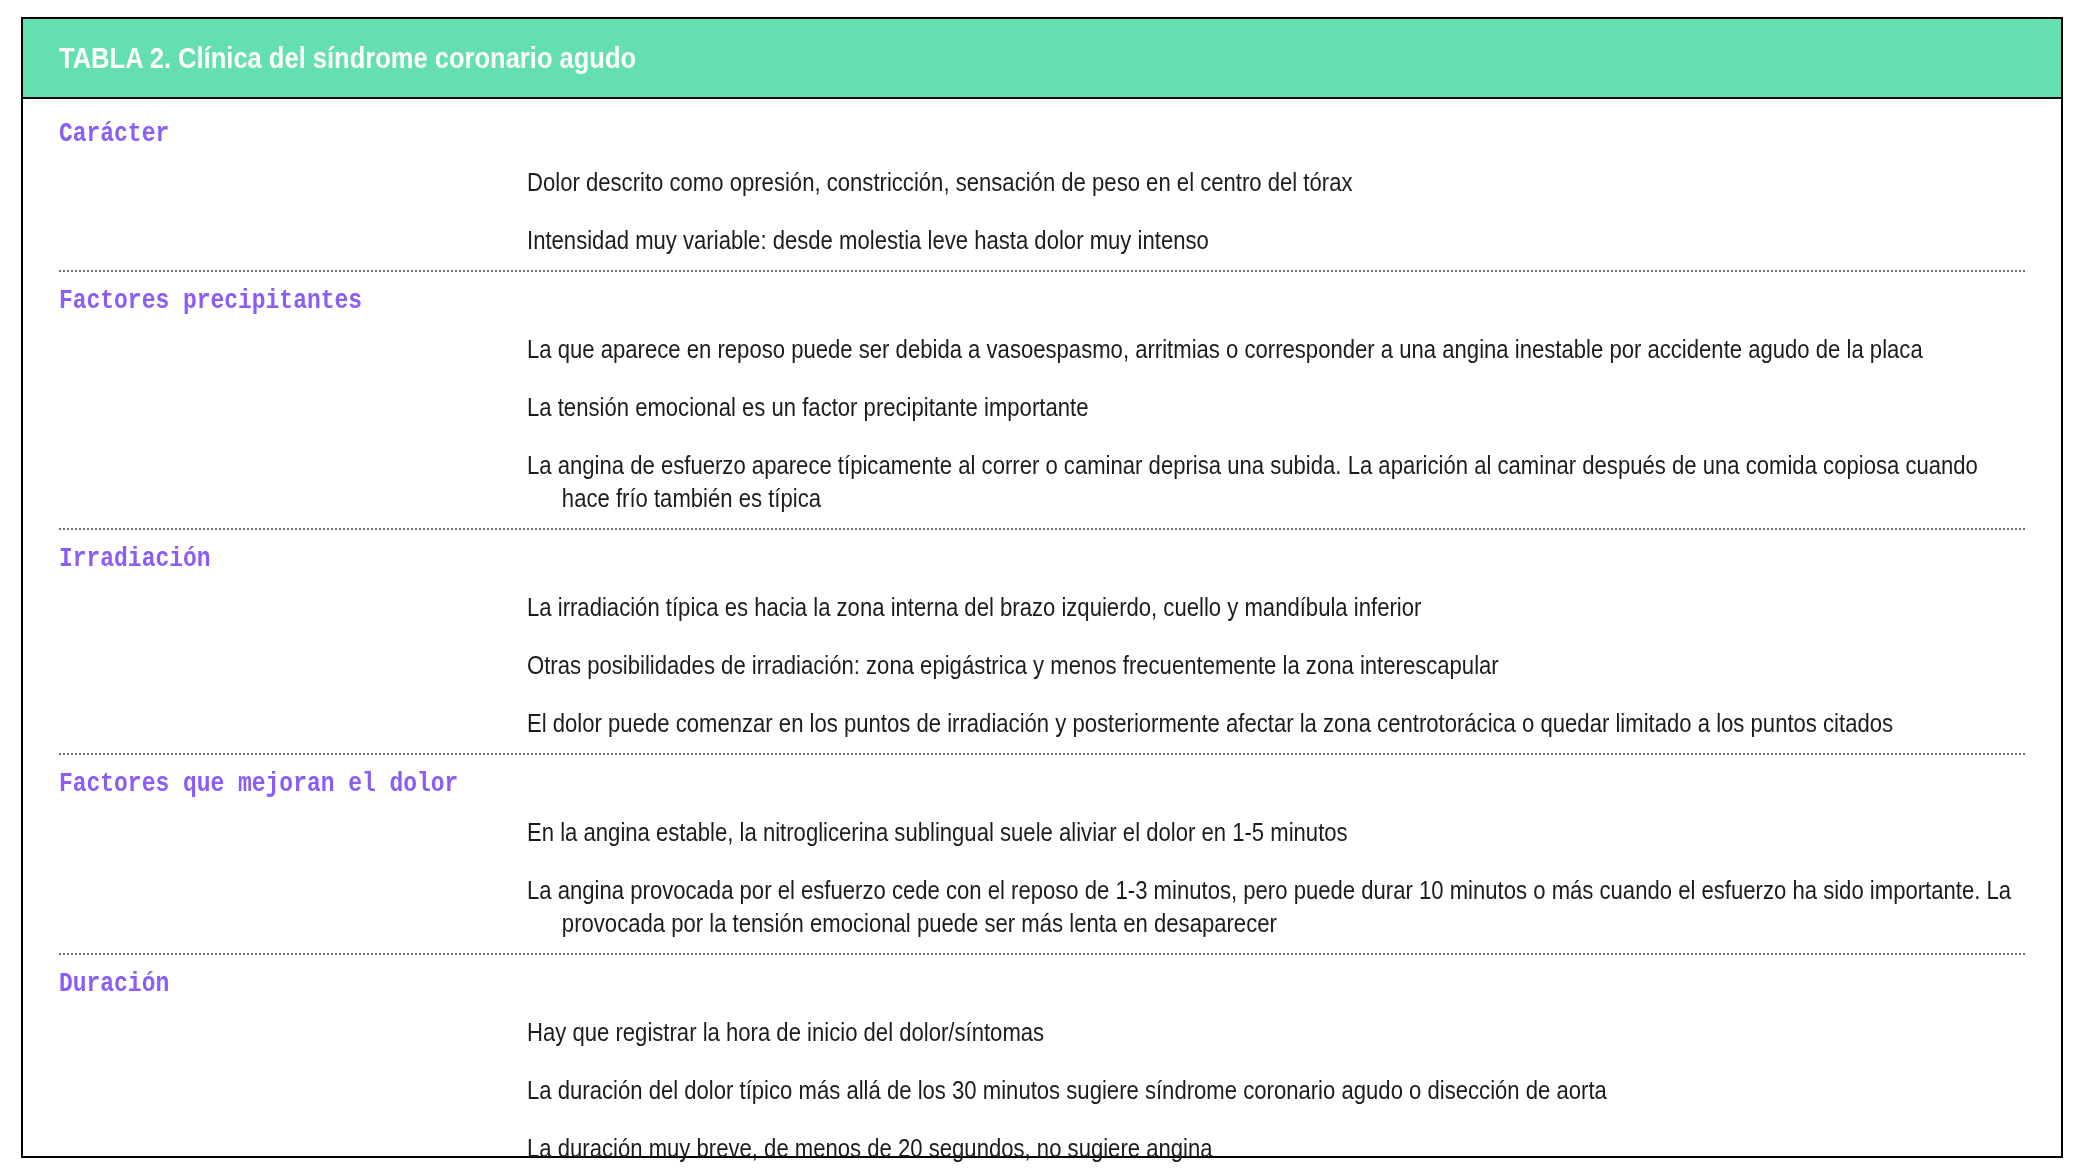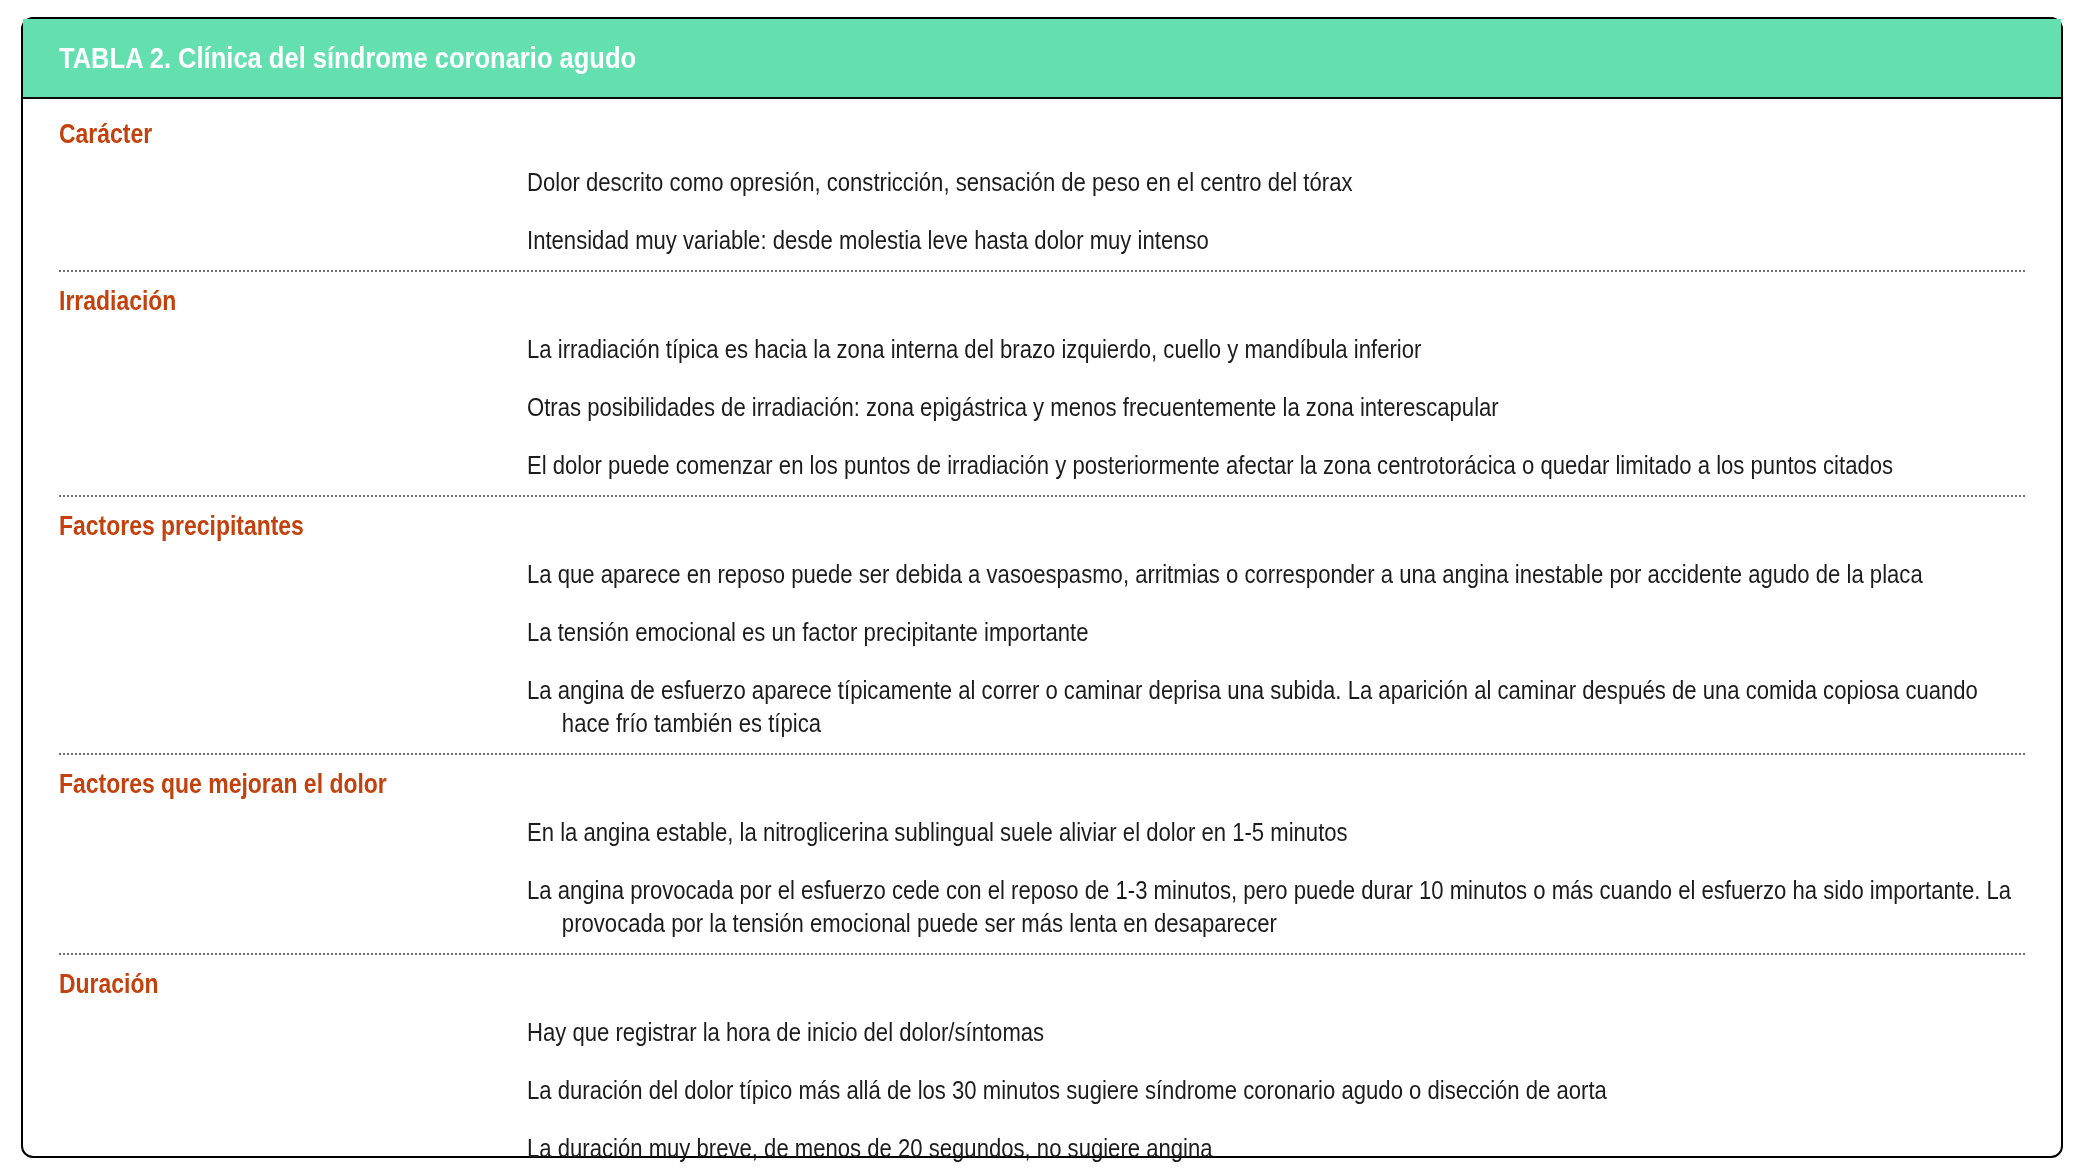--- a/index.html
+++ b/index.html
@@ -49,21 +49,22 @@
     margin: 0 36px;
     padding: 13px 0;
   }
   .row:not(:last-child) {
     border-bottom: 2px dotted #6f6f6f;
   }
   .row-label {
     font-weight: bold;
     font-size: 27px;
     line-height: 33px;
-    color: #c2410c;
+    color: #8b5cf6;
+    font-family: Liberation Mono, monospace;
   }
   .row-content {
     min-width: 0;
     margin-top: 48px;
   }
   .para {
     margin: 0 0 25px 0;
     font-size: 26px;
     line-height: 33px;
     color: #1c1c1c;
@@ -81,59 +82,59 @@
   }
   .title-condense {
     display: inline-block;
     transform: scaleX(0.88);
     transform-origin: 0 50%;
   }
 </style>
 </head>
 <body>
 
-<div class="table" style="border-color: rgb(0, 0, 0); border-radius: 12px;">
+<div class="table" style="border-color: rgb(0, 0, 0);">
   <div class="table-header" style="background: rgb(100, 223, 176);">
     <div class="table-title" style="color: rgb(255, 255, 255);">
       <span class="title-condense">TABLA 2. Clínica del síndrome coronario agudo</span>
     </div>
   </div>
   <div class="table-rows">
       <div class="row">
         <div class="row-label">
           <div class="condense">Carácter</div>
         </div>
         <div class="row-content">
           <div class="condense">
             <p class="para" style="color: rgb(28, 28, 28);">Dolor descrito como opresión, constricción, sensación de peso en el centro del tórax</p>
             <p class="para" style="color: rgb(28, 28, 28);">Intensidad muy variable: desde molestia leve hasta dolor muy intenso</p>
           </div>
         </div>
       </div>
       <div class="row">
         <div class="row-label">
+          <div class="condense">Factores precipitantes</div>
+        </div>
+        <div class="row-content">
+          <div class="condense">
+            <p class="para" style="color: rgb(28, 28, 28);">La que aparece en reposo puede ser debida a vasoespasmo, arritmias o corresponder a una angina inestable por accidente agudo de la placa</p>
+            <p class="para" style="color: rgb(28, 28, 28);">La tensión emocional es un factor precipitante importante</p>
+            <p class="para" style="color: rgb(28, 28, 28);">La angina de esfuerzo aparece típicamente al correr o caminar deprisa una subida. La aparición al caminar después de una comida copiosa cuando hace frío también es típica</p>
+          </div>
+        </div>
+      </div>
+      <div class="row">
+        <div class="row-label">
           <div class="condense">Irradiación</div>
         </div>
         <div class="row-content">
           <div class="condense">
             <p class="para" style="color: rgb(28, 28, 28);">La irradiación típica es hacia la zona interna del brazo izquierdo, cuello y mandíbula inferior</p>
             <p class="para" style="color: rgb(28, 28, 28);">Otras posibilidades de irradiación: zona epigástrica y menos frecuentemente la zona interescapular</p>
             <p class="para" style="color: rgb(28, 28, 28);">El dolor puede comenzar en los puntos de irradiación y posteriormente afectar la zona centrotorácica o quedar limitado a los puntos citados</p>
-          </div>
-        </div>
-      </div>
-      <div class="row">
-        <div class="row-label">
-          <div class="condense">Factores precipitantes</div>
-        </div>
-        <div class="row-content">
-          <div class="condense">
-            <p class="para" style="color: rgb(28, 28, 28);">La que aparece en reposo puede ser debida a vasoespasmo, arritmias o corresponder a una angina inestable por accidente agudo de la placa</p>
-            <p class="para" style="color: rgb(28, 28, 28);">La tensión emocional es un factor precipitante importante</p>
-            <p class="para" style="color: rgb(28, 28, 28);">La angina de esfuerzo aparece típicamente al correr o caminar deprisa una subida. La aparición al caminar después de una comida copiosa cuando hace frío también es típica</p>
           </div>
         </div>
       </div>
       <div class="row">
         <div class="row-label">
           <div class="condense">Factores que mejoran el dolor</div>
         </div>
         <div class="row-content">
           <div class="condense">
             <p class="para" style="color: rgb(28, 28, 28);">En la angina estable, la nitroglicerina sublingual suele aliviar el dolor en 1-5 minutos</p>

